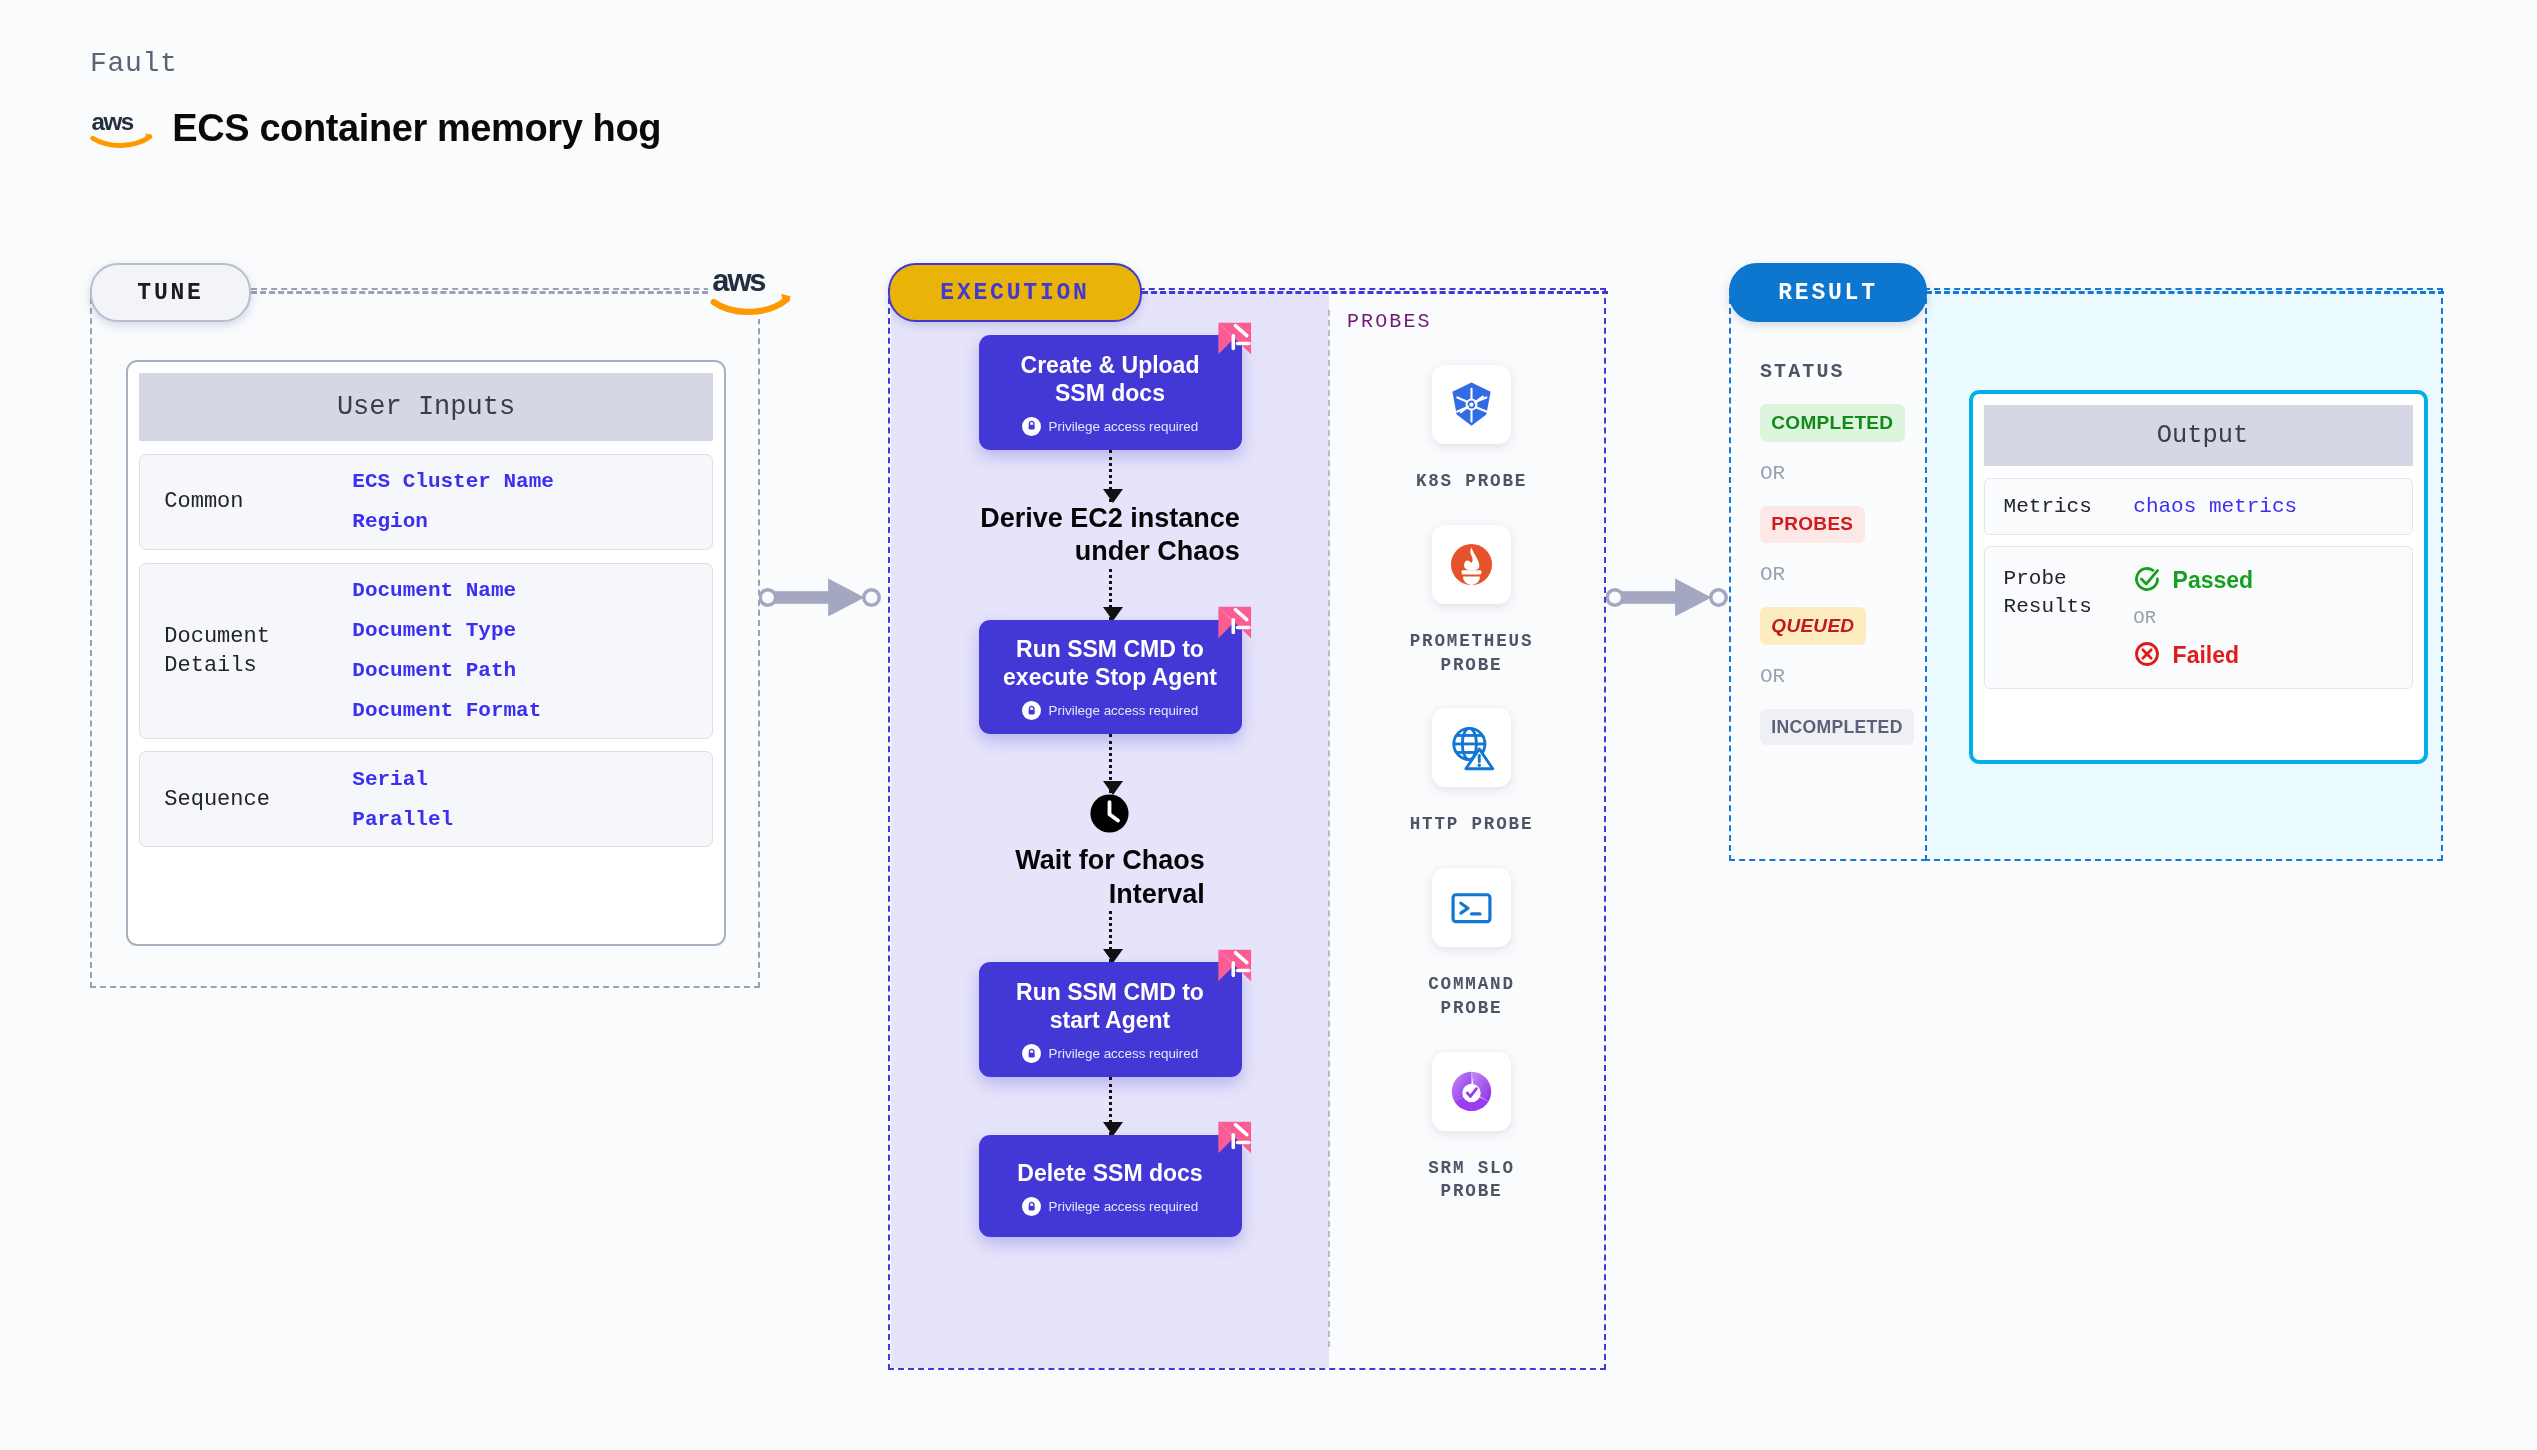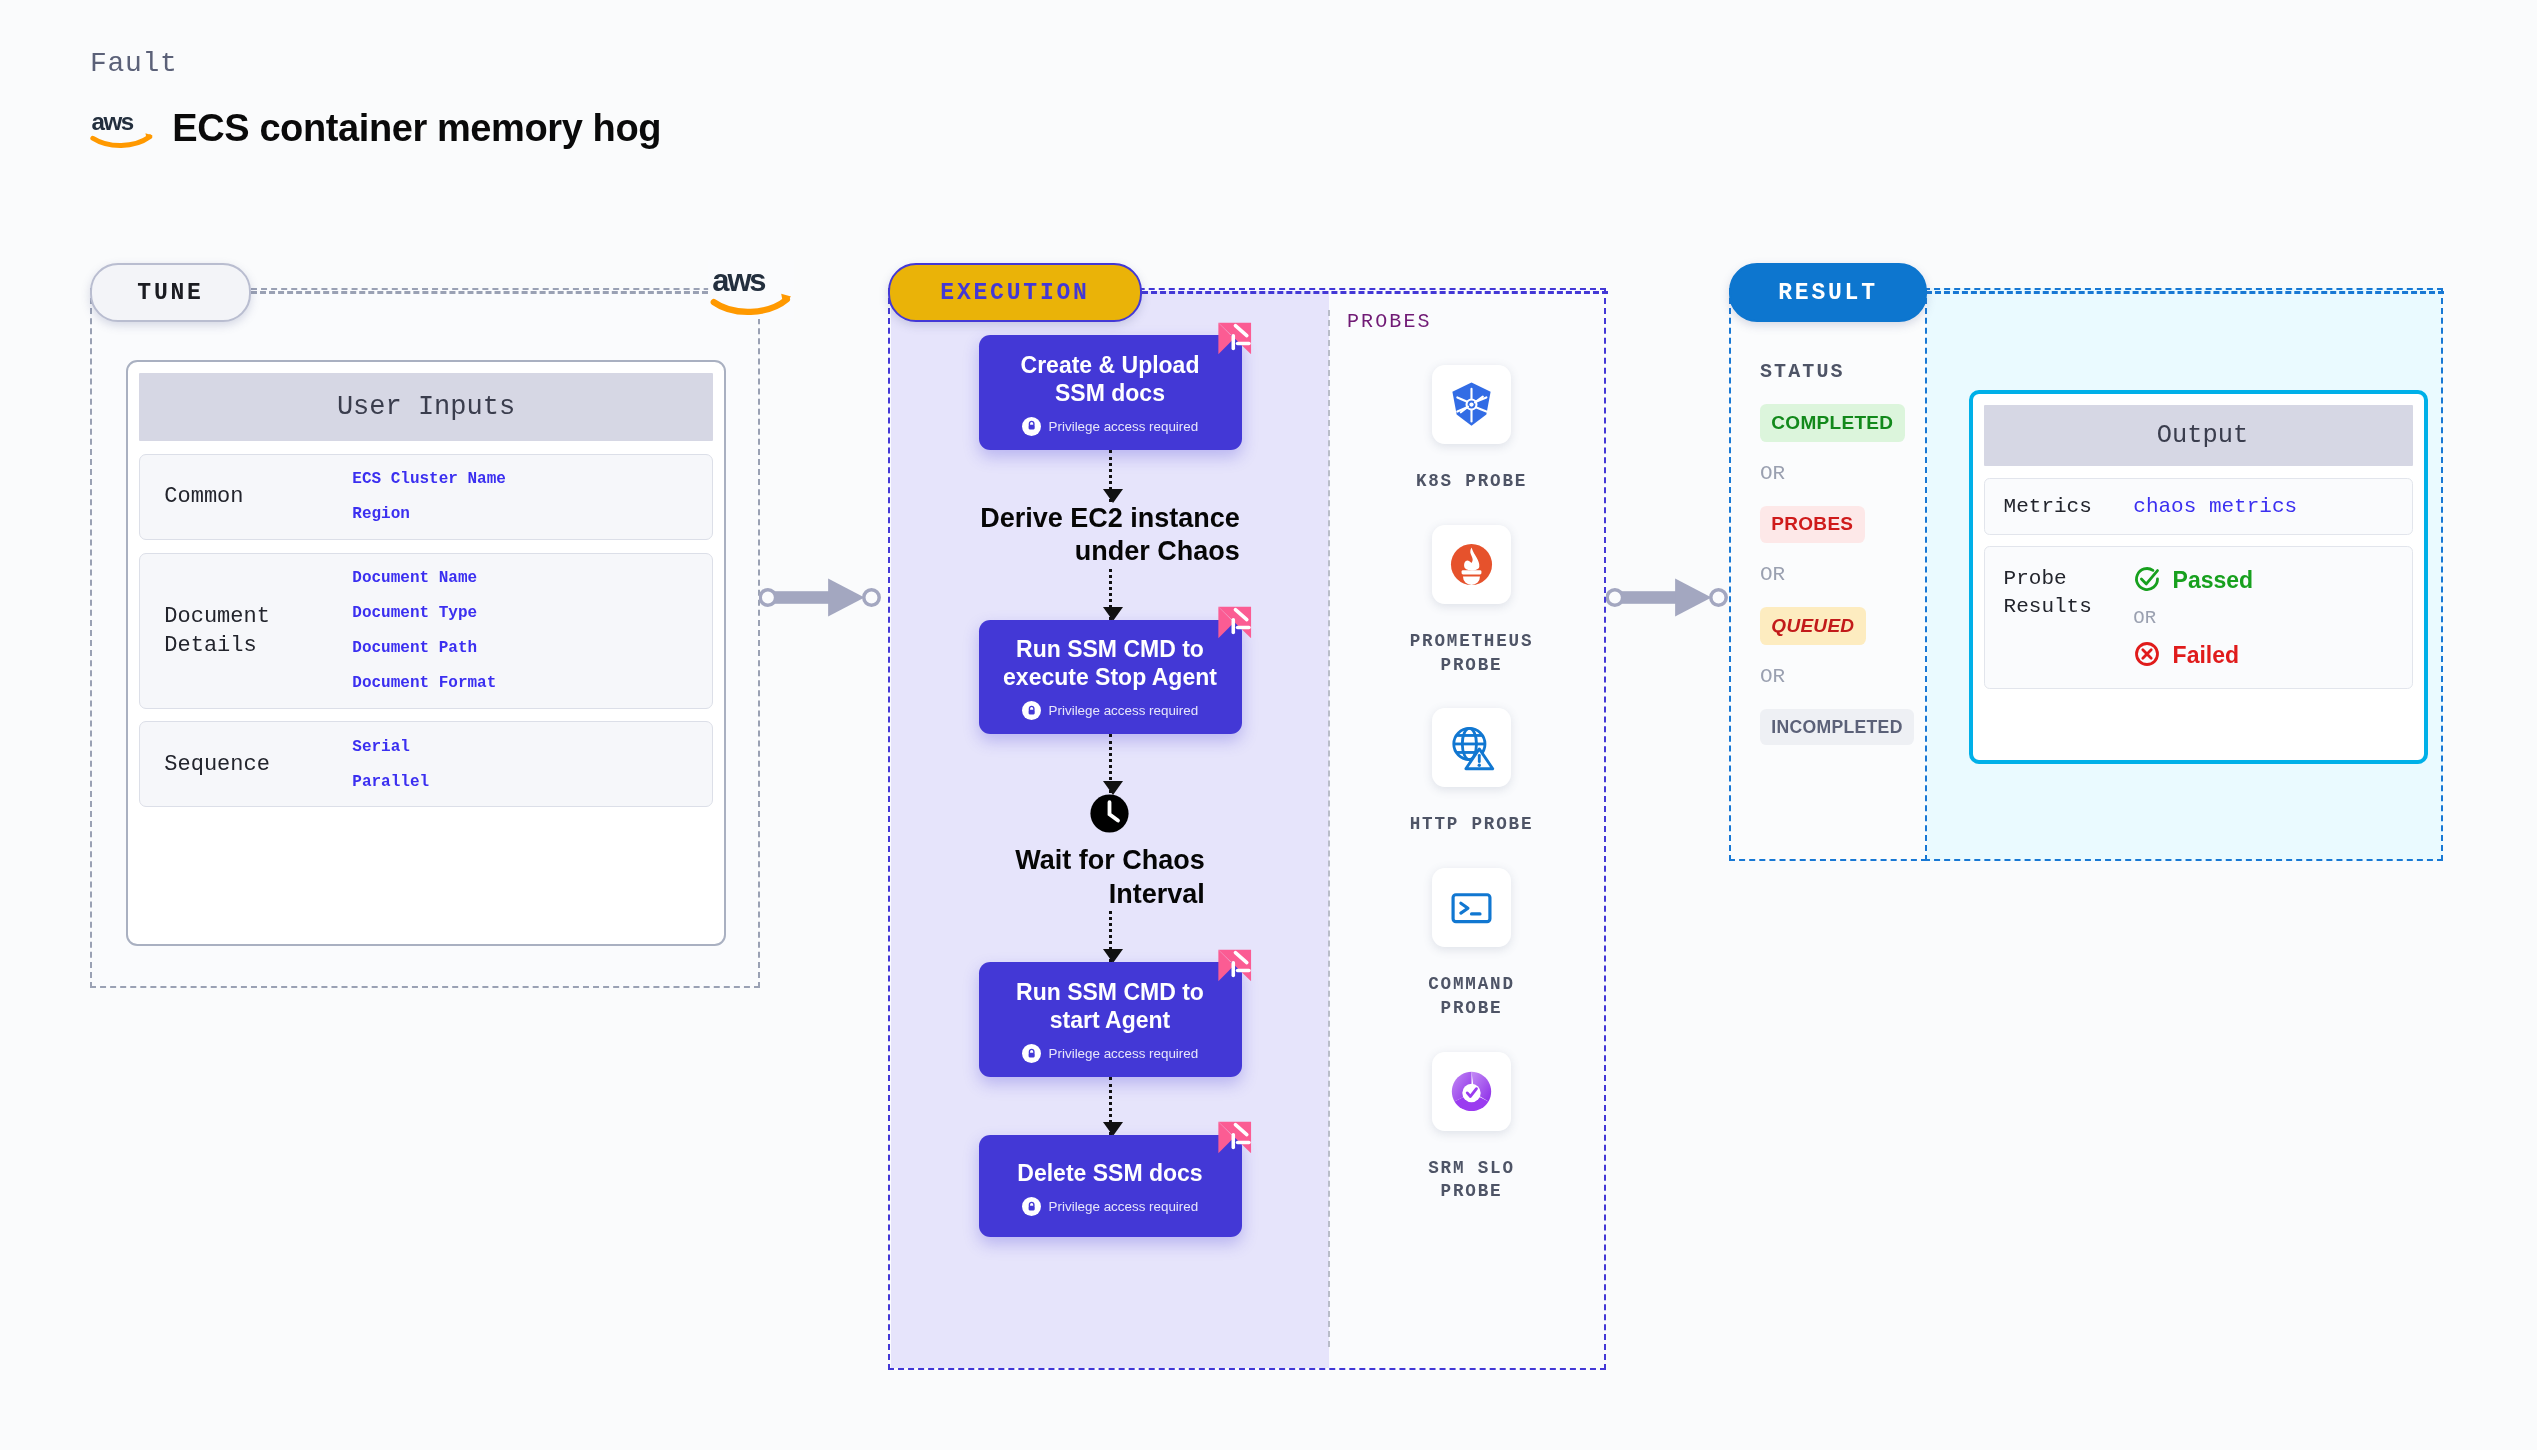--- a/index.html
+++ b/index.html
@@ -92,21 +92,21 @@
     margin-top:12.7px; background:#f6f7fa; border:1.4px solid #dcdfe8;
     border-radius:7px; display:flex; align-items:center; padding:15.5px 0;
   }
   .kv-key {
     width:212px; padding-left:24px;
     font-family:"Liberation Mono", monospace; font-size:22px; color:#22242c;
     line-height:1.32;
   }
   .kv-vals { display:flex; flex-direction:column; gap:17px; }
   .kv-val {
-    font-family:"Liberation Mono", monospace; font-size:16px;
+    font-family:"Liberation Mono", monospace; font-size:21px;
     color:#3b2ff0; font-weight:bold;
   }
 
   
   #exec-col {
     position:absolute; left:891px; top:291px; width:438px; height:1077px;
     z-index:15; display:flex; flex-direction:column; align-items:center;
   }
   .step-card {
     position:relative; width:263px; background:#4338d6; border-radius:11.3px;

